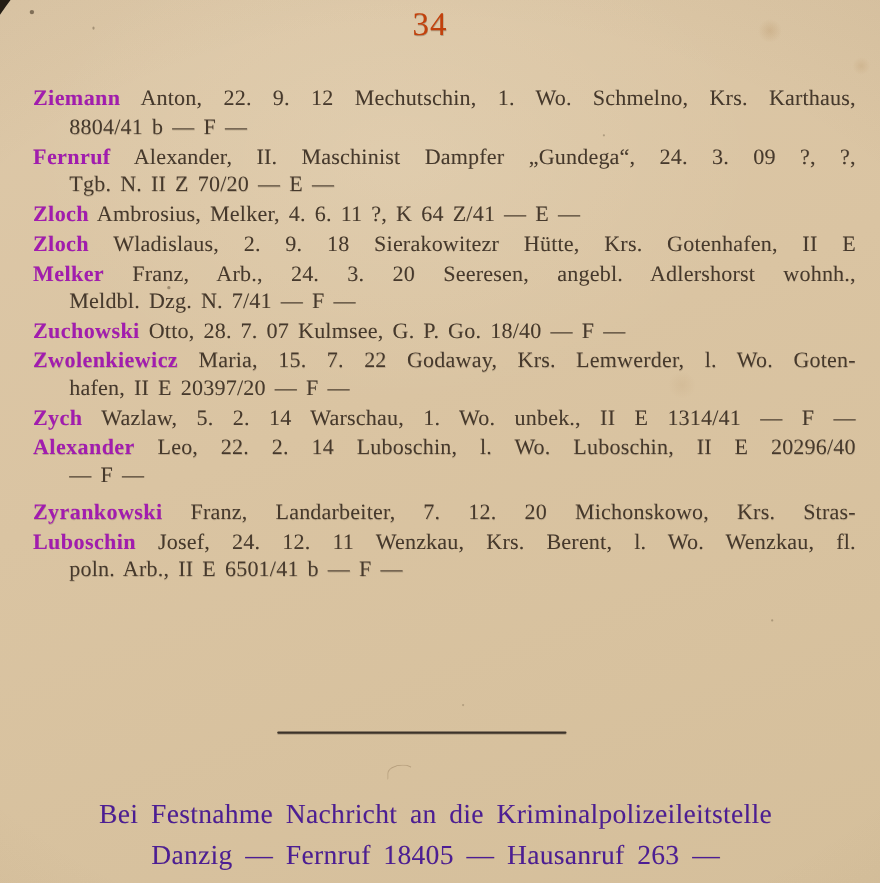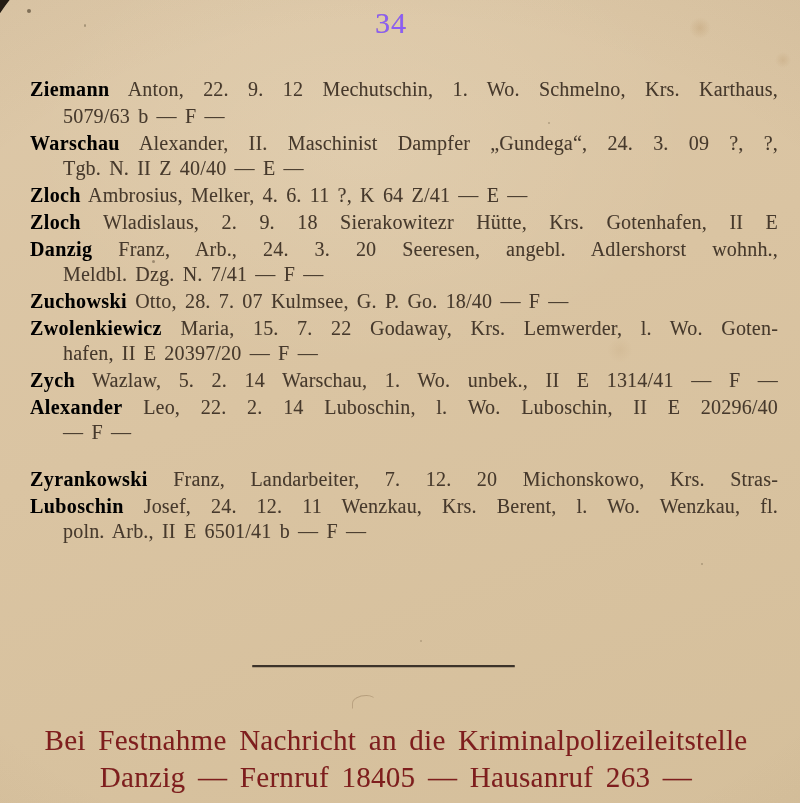--- a/index.html
+++ b/index.html
@@ -14,46 +14,46 @@
       radial-gradient(circle 9px at 783px 60px, rgba(150,100,40,0.13), rgba(150,100,40,0) 90%),
       radial-gradient(circle 14px at 620px 350px, rgba(140,95,40,0.07), rgba(140,95,40,0) 90%),
       radial-gradient(ellipse 420px 280px at 45% 18%, rgba(255,250,235,0.12), rgba(255,250,235,0) 80%),
       radial-gradient(ellipse 900px 700px at 50% 55%, rgba(0,0,0,0) 60%, rgba(95,70,40,0.10) 100%),
       linear-gradient(160deg, #ddc8a8 0%, #dac4a2 45%, #d5bf9b 100%);
   }
   .page-number {
     position: absolute; top: 6px; left: 0; width: 782px;
     text-align: center;
     font-size: 30px; letter-spacing: 1px;
-    color: #8b5cf6;
+    color: #c2410c;
     text-shadow: 0.3px 0.3px 0 rgba(70,56,40,0.3);
   }
   .entries { position: absolute; top: 77px; left: 30px; width: 748px; }
   .entry { margin: 0 0 2px 0; }
-  .entry.extra-gap { margin-top: 22px; }
+  .entry.extra-gap { margin-top: 9px; }
   .line {
     font-size: 20px; line-height: 25px;
     word-spacing: 3px; letter-spacing: 0.2px;
     text-shadow: 0.3px 0.3px 0 rgba(70,56,40,0.22);
   }
   .line.cont { padding-left: 33px; }
   .jline { text-align: justify; text-align-last: justify; }
-  .surname { font-weight: bold; color: #000000; letter-spacing: 0.4px; }
+  .surname { font-weight: bold; color: #a21caf; letter-spacing: 0.4px; }
   .divider {
     position: absolute; top: 665px; left: 252px;
     width: 263px; height: 2px;
     background: #3c332a; border-radius: 1px;
     box-shadow: 0 1px 0 rgba(60,50,40,0.25);
   }
   .footer {
     position: absolute; top: 722px; left: 15px; width: 762px;
     text-align: center;
-    font-size: 29px; line-height: 37px;
+    font-size: 25px; line-height: 37px;
     word-spacing: 5px; letter-spacing: 0.3px;
-    color: #7f1d1d;
+    color: #4c1d95;
     text-shadow: 0.3px 0.3px 0 rgba(70,56,40,0.25);
   }
   .corner-mark {
     position: absolute; top: 0; left: 0;
     width: 12px; height: 14px;
     background: #241d14;
     clip-path: polygon(0 0, 80% 0, 45% 40%, 0 95%);
   }
   .speck { position: absolute; border-radius: 50%; background: rgba(55,42,25,0.55); }
   .speck.s1 { left: 27px;  top: 9px;   width: 4px; height: 4px; }
@@ -82,34 +82,34 @@
 <div class="speck s6"></div>
 <div class="pencil-mark"></div>
 
 <div class="page-number">34</div>
 
 <div class="entries">
     <div class="entry">
       <div class="line jline"><span class="surname">Ziemann</span> Anton, 22. 9. 12 Mechutschin, 1. Wo. Schmelno, Krs. Karthaus,</div>
     </div>
     <div class="entry">
-      <div class="line cont">5079/63 b — F —</div>
+      <div class="line cont">8804/41 b — F —</div>
     </div>
     <div class="entry">
-      <div class="line jline"><span class="surname">Warschau</span> Alexander, II. Maschinist Dampfer „Gundega“, 24. 3. 09 ?, ?,</div>
-      <div class="line cont">Tgb. N. II Z 40/40 — E —</div>
+      <div class="line jline"><span class="surname">Fernruf</span> Alexander, II. Maschinist Dampfer „Gundega“, 24. 3. 09 ?, ?,</div>
+      <div class="line cont">Tgb. N. II Z 70/20 — E —</div>
     </div>
     <div class="entry">
       <div class="line"><span class="surname">Zloch</span> Ambrosius, Melker, 4. 6. 11 ?, K 64 Z/41 — E —</div>
     </div>
     <div class="entry">
       <div class="line jline"><span class="surname">Zloch</span> Wladislaus, 2. 9. 18 Sierakowitezr Hütte, Krs. Gotenhafen, II E</div>
     </div>
     <div class="entry">
-      <div class="line jline"><span class="surname">Danzig</span> Franz, Arb., 24. 3. 20 Seeresen, angebl. Adlershorst wohnh.,</div>
+      <div class="line jline"><span class="surname">Melker</span> Franz, Arb., 24. 3. 20 Seeresen, angebl. Adlershorst wohnh.,</div>
       <div class="line cont">Meldbl. Dzg. N. 7/41 — F —</div>
     </div>
     <div class="entry">
       <div class="line"><span class="surname">Zuchowski</span> Otto, 28. 7. 07 Kulmsee, G. P. Go. 18/40 — F —</div>
     </div>
     <div class="entry">
       <div class="line jline"><span class="surname">Zwolenkiewicz</span> Maria, 15. 7. 22 Godaway, Krs. Lemwerder, l. Wo. Goten-</div>
       <div class="line cont">hafen, II E 20397/20 — F —</div>
     </div>
     <div class="entry">

